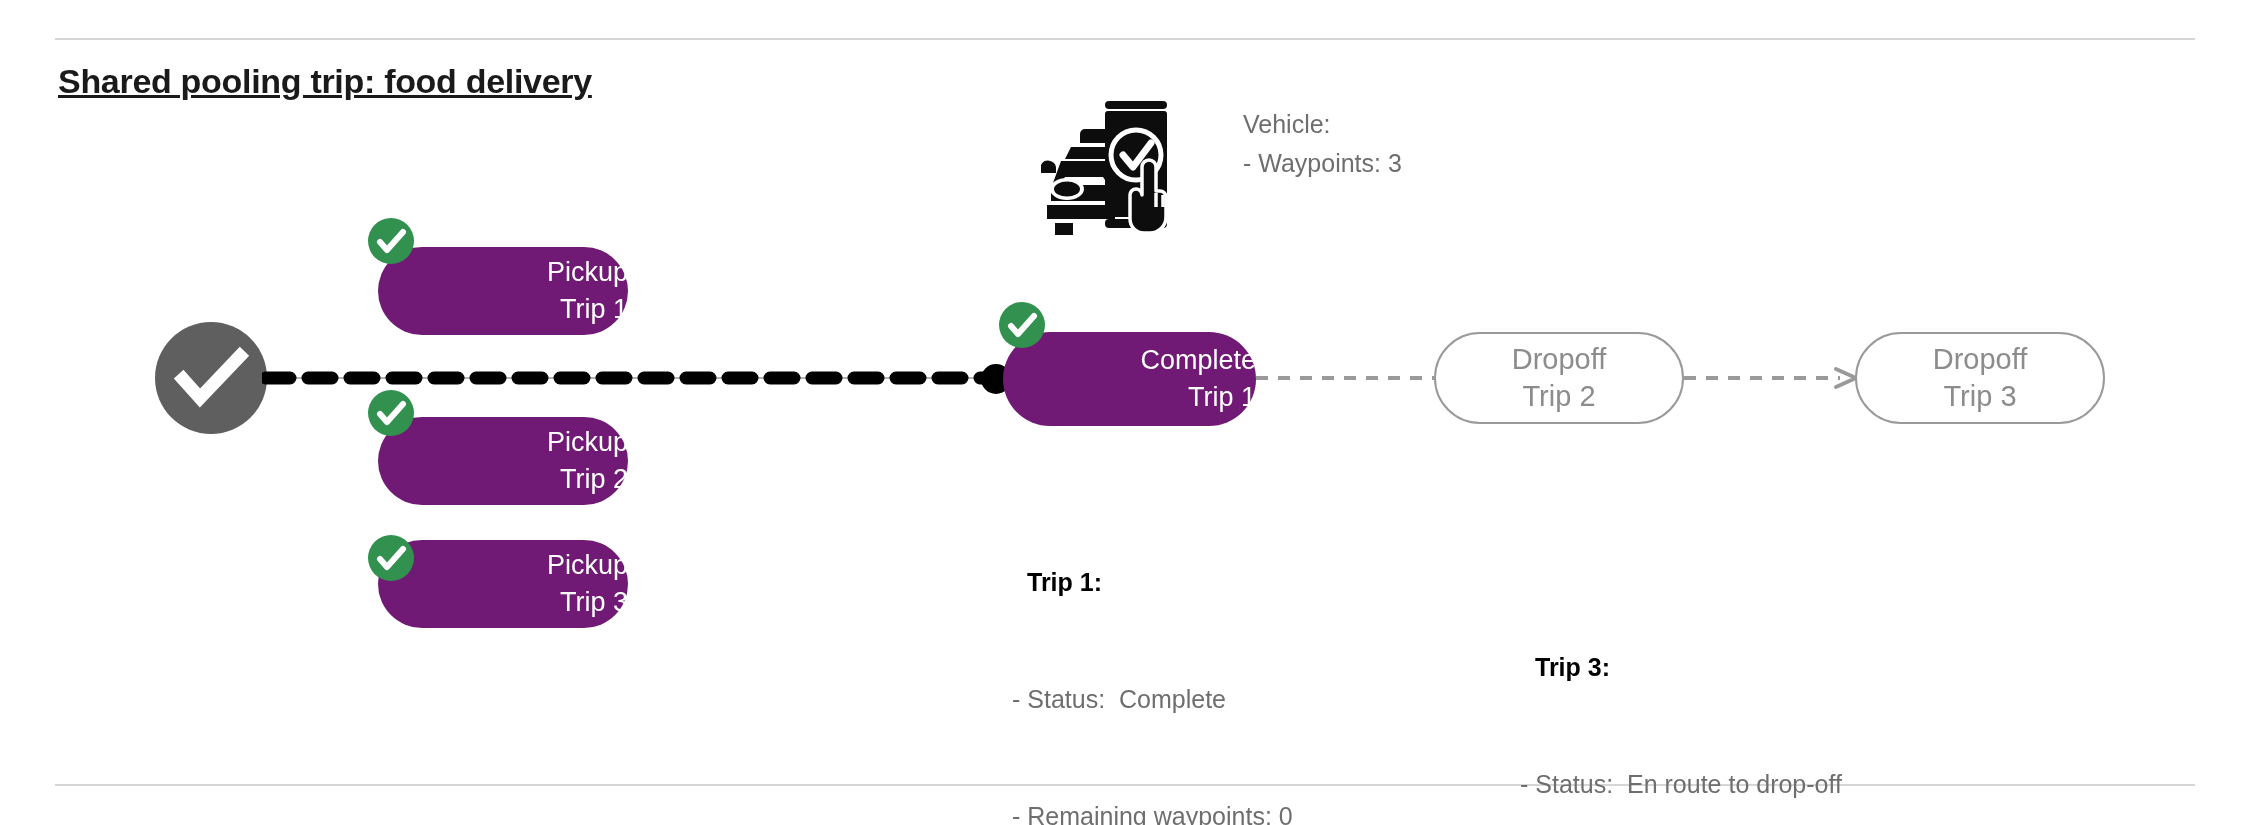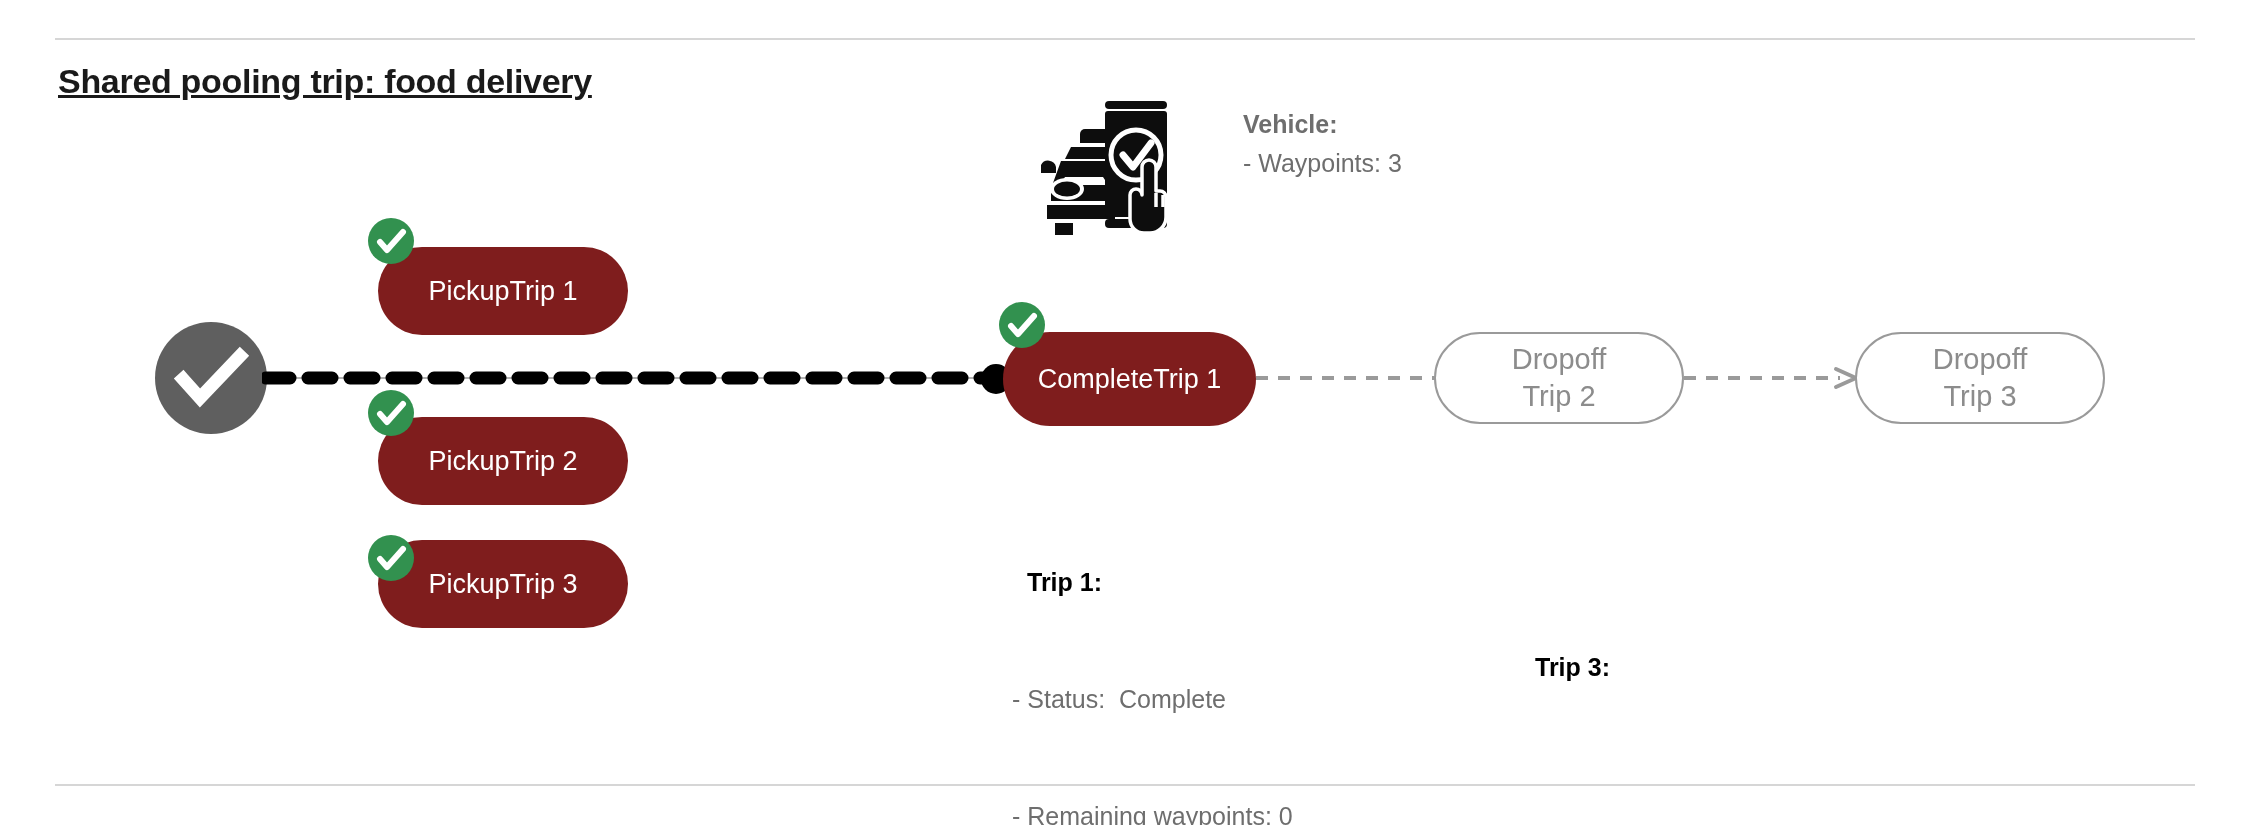--- a/index.html
+++ b/index.html
@@ -55,21 +55,21 @@
   #vehicle-caption {
     position: absolute;
     left: 1243px;
     top: 105px;
     font-size: 25px;
     color: #6e6e6e;
     line-height: 39px;
     white-space: nowrap;
   }
   #vehicle-caption .hdr {
-    font-weight: bold;
+    font-weight: normal;
     color: #6e6e6e;
   }
 
   
   #accept-node {
     position: absolute;
     left: 155px;
     top: 322px;
     width: 112px;
     height: 112px;
@@ -107,29 +107,29 @@
     top: 364px;
     width: 30px;
     height: 30px;
     border-radius: 50%;
     background: #000000;
   }
 
   
   .pill {
     position: absolute;
-    background: #7f1d1d;
+    background: #701a75;
     border-radius: 70px;
     color: #ffffff;
     font-size: 27px;
     line-height: 37px;
     text-align: center;
     display: flex;
-    flex-direction: row;
-    align-items: center;
+    flex-direction: column;
+    align-items: flex-end;
     justify-content: center;
     box-sizing: border-box;
   }
   .pill .l1, .pill .l2 { display: block; white-space: nowrap; }
 
   #pill-pickup-1 { left: 378px; top: 247px; width: 250px; height: 88px; }
   #pill-pickup-2 { left: 378px; top: 417px; width: 250px; height: 88px; }
   #pill-pickup-3 { left: 378px; top: 540px; width: 250px; height: 88px; }
   #pill-complete-1 { left: 1003px; top: 332px; width: 253px; height: 94px; }
 
@@ -331,16 +331,17 @@
     <div class="hdr">Trip 1:</div>
     <div>- Status:  Complete</div>
     <div>- Remaining waypoints: 0</div>
     
     
     
   </div>
 
   <div class="trip-block" id="trips-right">
     <div class="hdr">Trip 3:</div>
+    <div>- Status:  En route to drop-off</div>
     
   </div>
 
 </div>
 
 </body></html>

